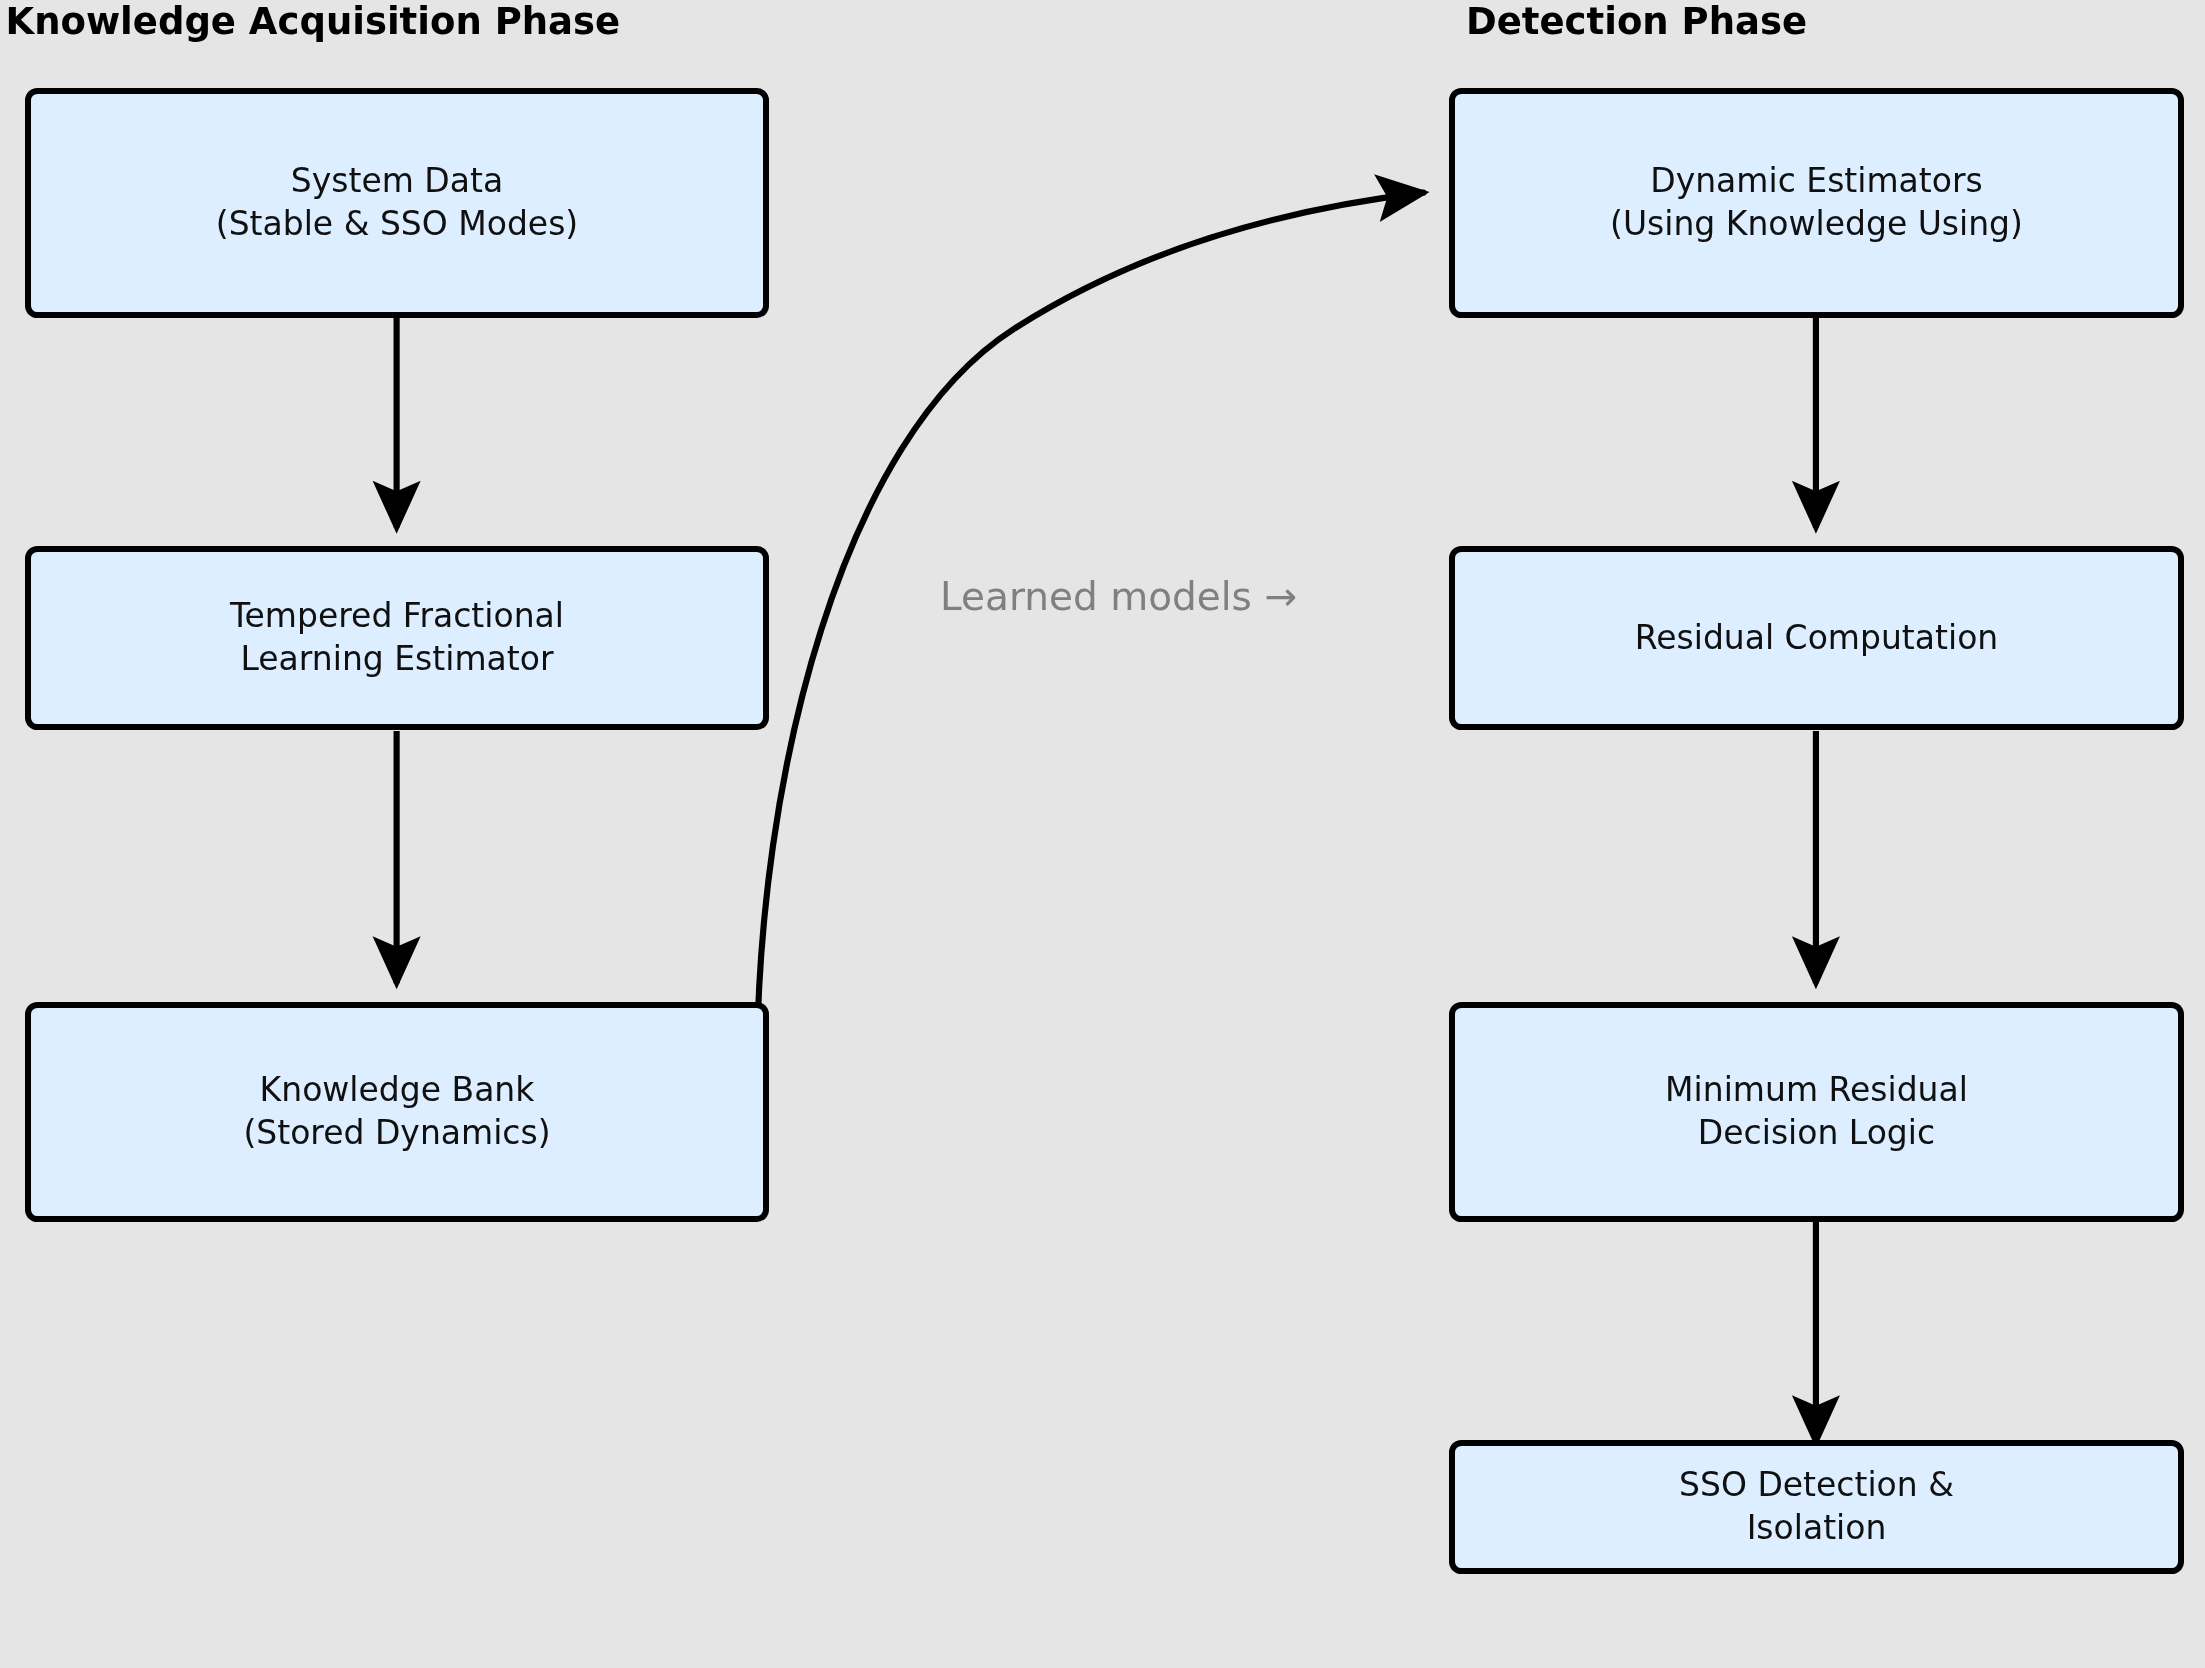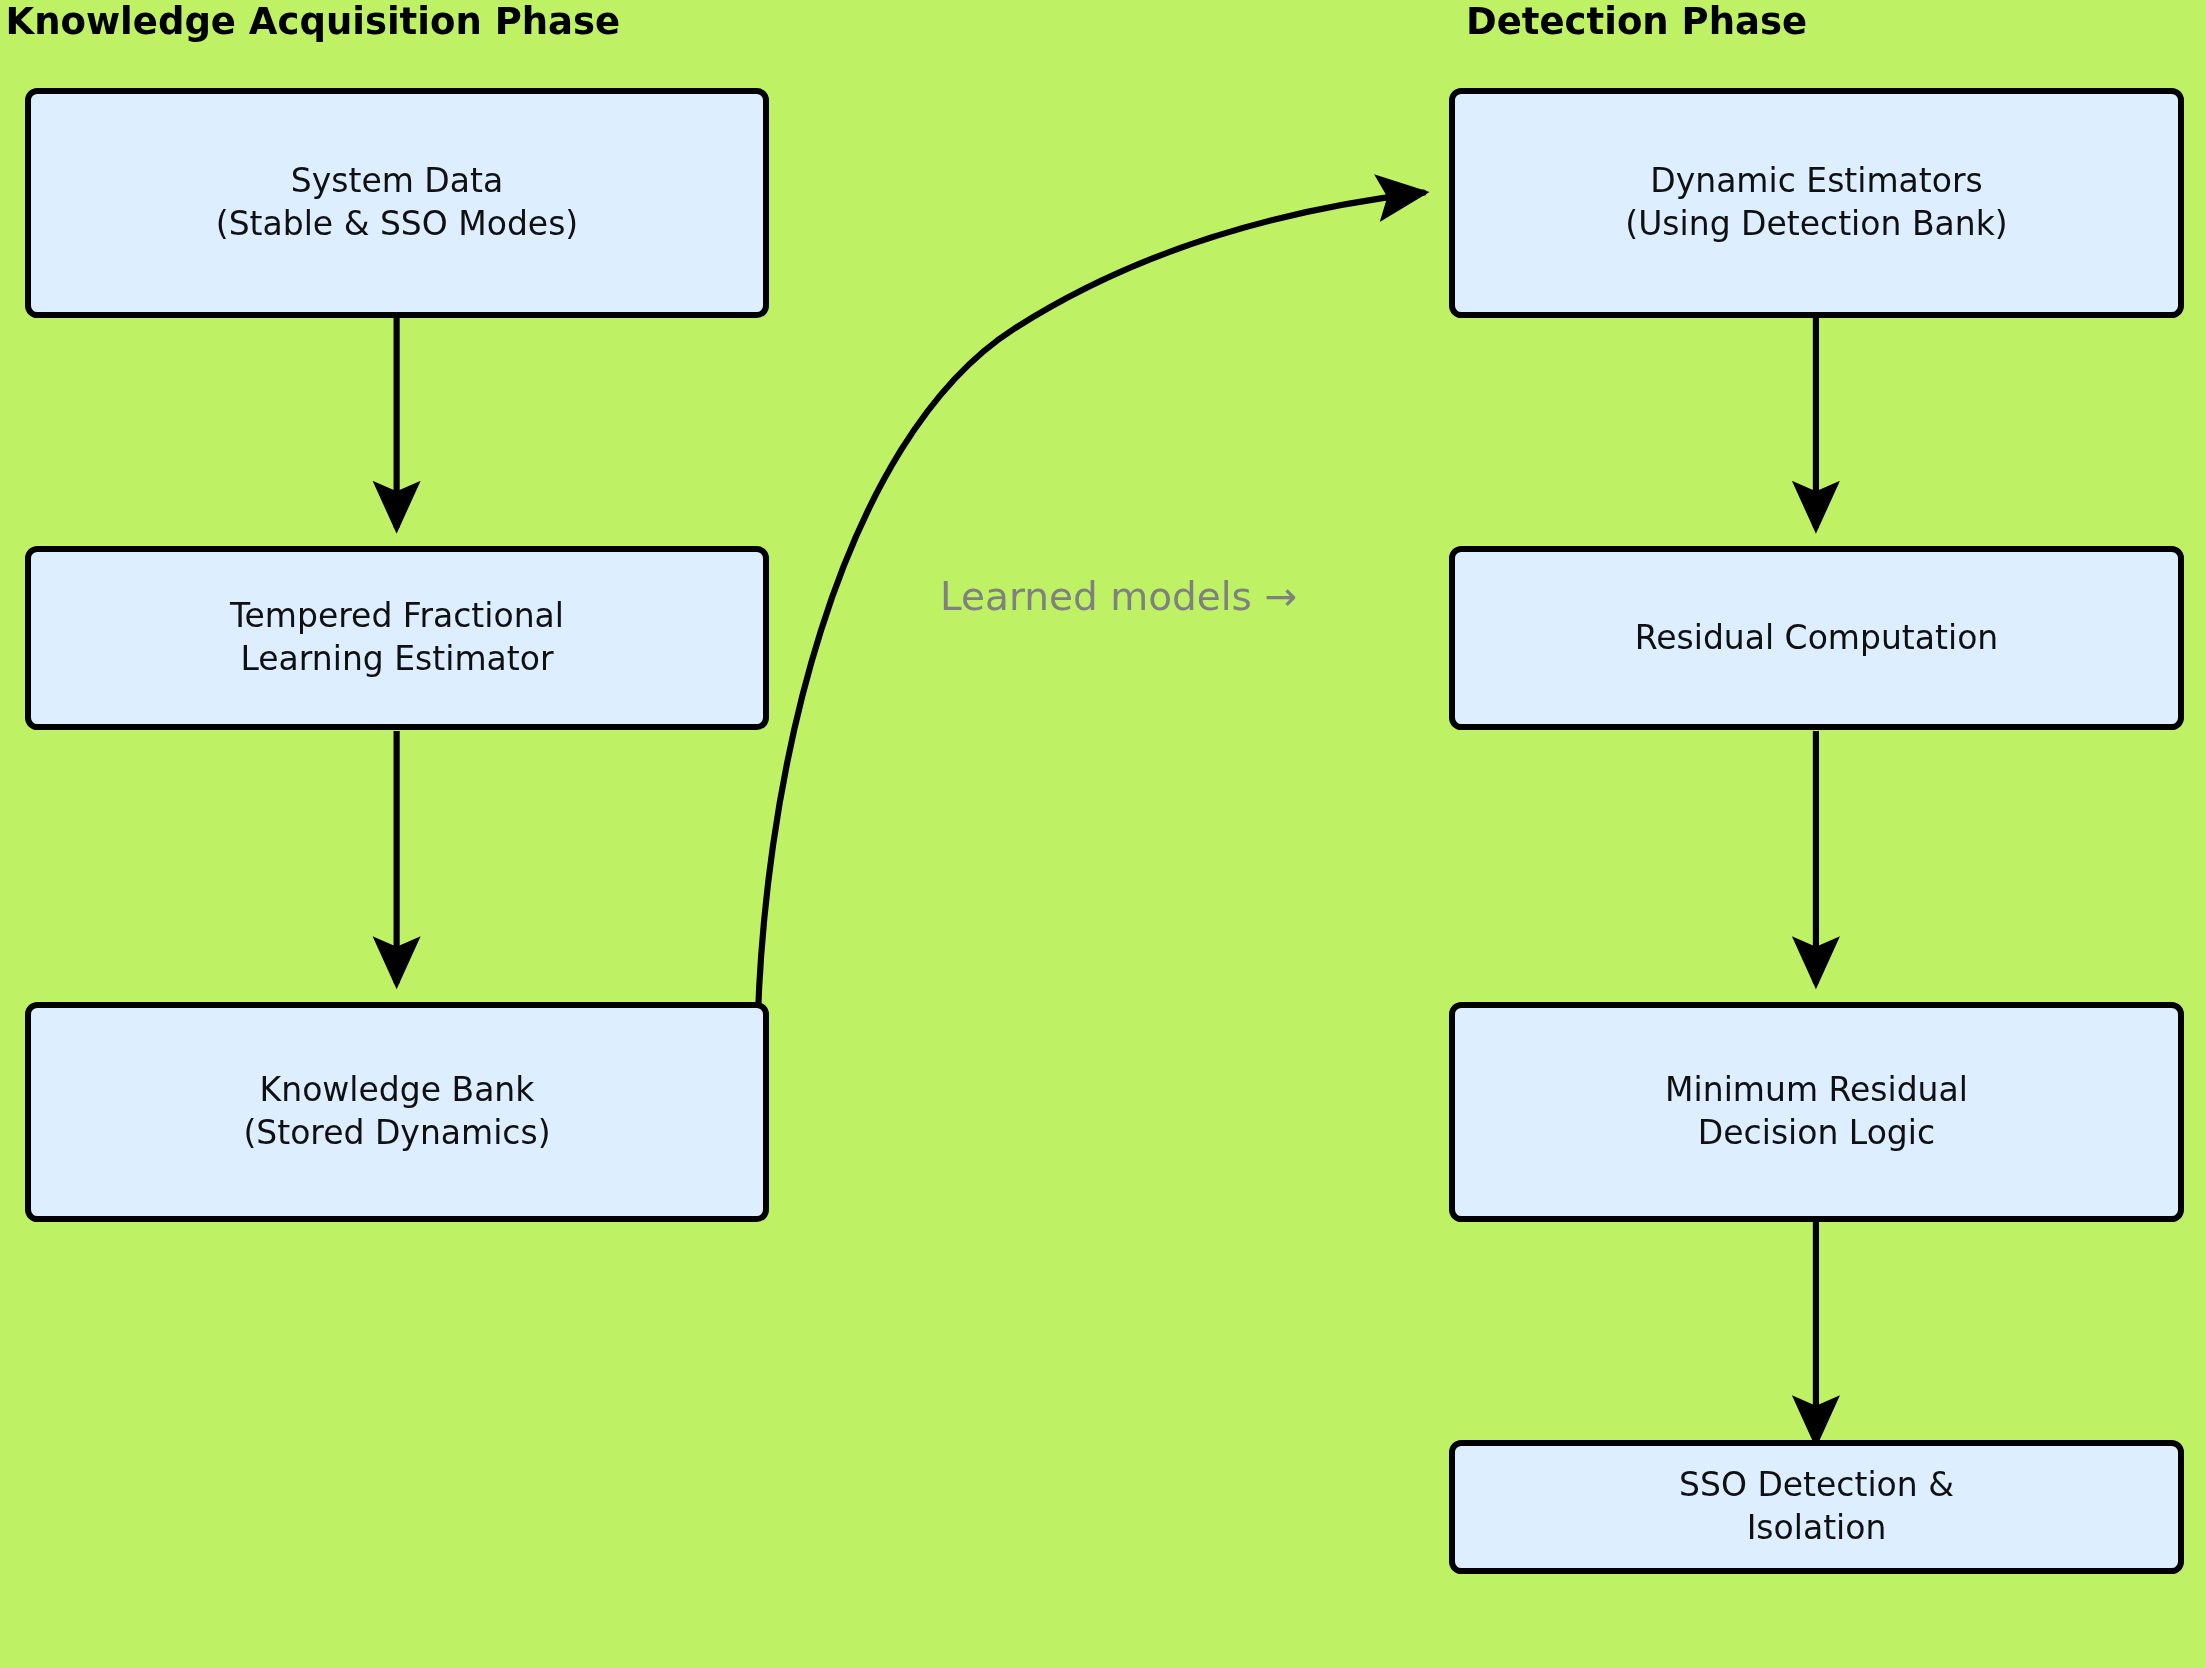--- a/index.html
+++ b/index.html
@@ -10,21 +10,21 @@
   body {
     width: 2205px;
     height: 1669px;
     font-family: "DejaVu Sans", "Liberation Sans", sans-serif;
     overflow: hidden;
   }
   #stage {
     position: relative;
     width: 2205px;
     height: 1669px;
-    background: #bef264;
+    background: #e5e5e5;
   }
 
   .phase-title {
     position: absolute;
     font-family: "DejaVu Sans", "Liberation Sans", sans-serif;
     font-weight: bold;
     font-size: 37px;
     line-height: 1;
     color: #000000;
     white-space: nowrap;
@@ -124,21 +124,21 @@
 Learning Estimator</span>
   </div>
 
   <div class="node col-left row-3">
     <span class="node-label">Knowledge Bank
 (Stored Dynamics)</span>
   </div>
 
   <div class="node col-right row-1">
     <span class="node-label">Dynamic Estimators
-(Using Detection Bank)</span>
+(Using Knowledge Using)</span>
   </div>
 
   <div class="node col-right row-2">
     <span class="node-label">Residual Computation</span>
   </div>
 
   <div class="node col-right row-3">
     <span class="node-label">Minimum Residual
 Decision Logic</span>
   </div>

